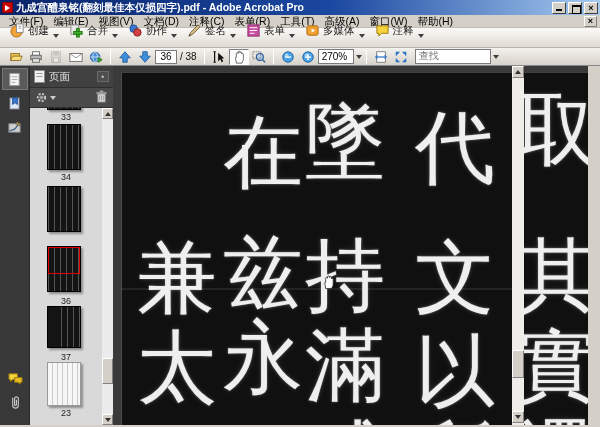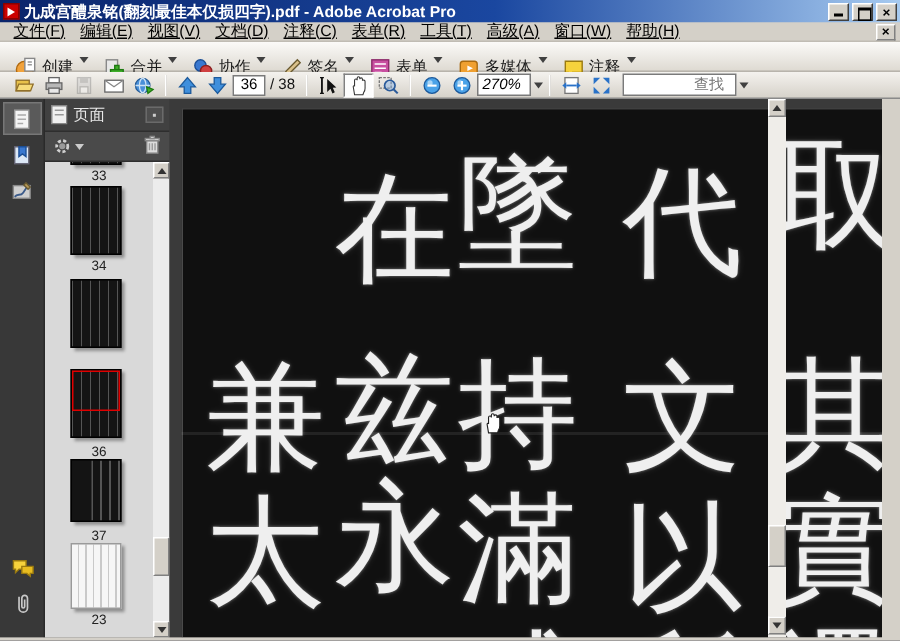--- a/index.html
+++ b/index.html
@@ -20,50 +20,50 @@
   .win-btn { width:14px; height:12px; background:#d4d0c8; border:1px solid;
     border-color:#fff #404040 #404040 #fff; position:relative; font-size:9px; line-height:10px;
     text-align:center; color:#000; font-weight:bold; }
   .win-btn.min::after { content:""; position:absolute; left:3px; bottom:2px; width:6px; height:2px; background:#000; }
   .win-btn.restore::after { content:""; position:absolute; left:3px; top:2px; width:7px; height:6px;
     border:1px solid #000; border-top:2px solid #000; }
 
   
   .menubar { position:absolute; left:0; top:15px; width:600px; height:13px; background:#d4d0c8;
     display:flex; align-items:center; padding-left:4px; border-bottom:1px solid #c0bcb4; }
-  .menu-item { padding:0 5px; font-size:10.5px; color:#000; line-height:13px; white-space:nowrap;text-decoration:underline; }
+  .menu-item { padding:0 5px; font-size:10.5px; color:#000; line-height:13px; white-space:nowrap; }
   .doc-close { margin-left:auto; margin-right:3px; width:13px; height:11px; border:1px solid;
     border-color:#fff #808080 #808080 #fff; font-size:9px; line-height:9px; text-align:center; font-weight:bold; }
 
   
   .tb1 { position:absolute; left:0; top:28px; width:600px; height:20px;
     background:linear-gradient(#fbfaf8,#dedad2); border-bottom:1px solid #b8b4ac;
     display:flex; align-items:center; padding-left:6px; gap:2px; }
-  .task-btn { display:flex; align-items:flex-start; gap:3px; height:14px; padding:15px 4px; white-space:nowrap; }
+  .task-btn { display:flex; align-items:flex-end; gap:3px; height:14px; padding:15px 4px; white-space:nowrap; }
   .task-btn svg { width:15px; height:15px; }
   .task-label { font-size:10.5px; color:#1a1a1a; }
   .caret { width:0; height:0; border-left:3px solid transparent; border-right:3px solid transparent;
     border-top:4px solid #404040; margin-left:1px; }
 
   .tb2 { position:absolute; left:0; top:48px; width:600px; height:18px;
     background:linear-gradient(#f4f2ee,#d6d2ca); border-bottom:1px solid #8a8a8a;
     display:flex; align-items:center; padding-left:6px; }
   .sbtn { width:20px; height:16px; display:flex; align-items:center; justify-content:center; flex:0 0 auto; }
   .sbtn svg { width:14px; height:14px; }
   .sbtn.pressed { background:#fdfdfd; border:1px solid; border-color:#808080 #fff #fff #808080; }
   .sep { width:1px; height:14px; background:#9a968e; border-right:1px solid #fff; margin:0 4px; flex:0 0 auto; }
   .page-input { width:22px; height:14px; border:1px solid #7a7a7a; font-size:10px; text-align:center;
     font-family:"Liberation Sans",sans-serif; background:#fff; }
   .page-total { font-size:10px; margin:0 3px; color:#111; white-space:nowrap; }
   .combo { height:15px; background:#fff; border:1px solid #7a7a7a; display:flex; align-items:center;
     font-size:10px; padding:0 3px; }
-  .zoom-combo { width:36px;font-style:italic; }
+  .zoom-combo { width:36px; }
   .find-combo { width:76px; margin-left:4px; }
   .find-combo input { border:none; outline:none; width:100%; font-size:10px; background:transparent;
-    font-family:Liberation Serif, serif;margin-left:44px; }
+    font-family:Liberation Mono, monospace; }
   .combo-caret { margin-left:2px; }
 
   
   .content { position:absolute; left:0; top:66px; width:524px; height:359px; background:#3a3a3a; }
   .bottom-strip { position:absolute; left:0; top:425px; width:600px; height:2px; background:#d4d0c8; }
 
   
   .iconstrip { position:absolute; left:0; top:0; width:30px; height:359px; background:#383838;
     border-right:1px solid #2a2a2a; }
   .strip-btn { width:26px; height:22px; margin:2px auto; display:flex; align-items:center; justify-content:center; }

